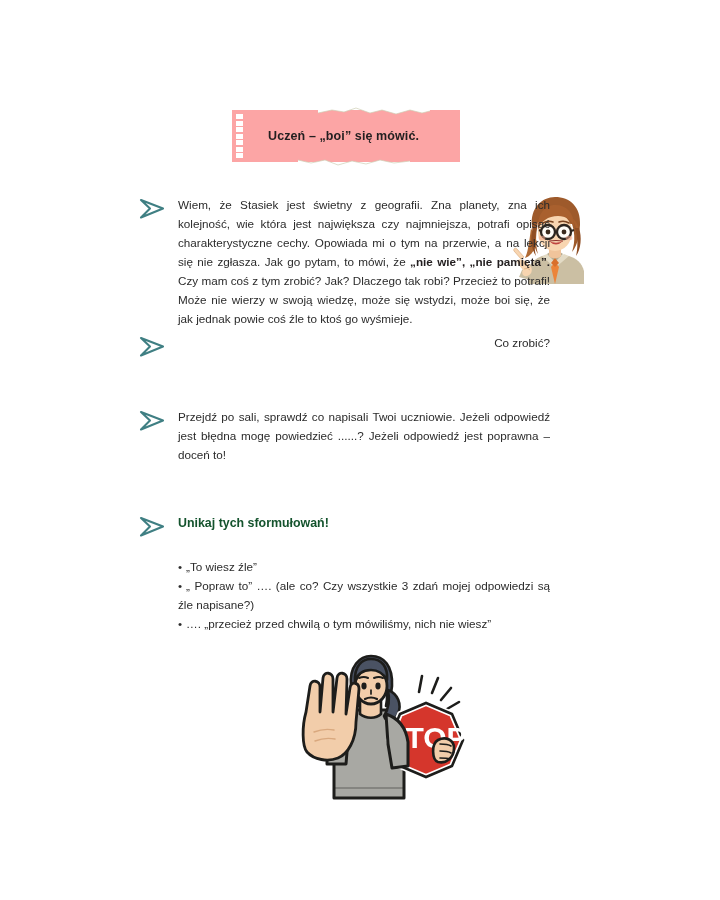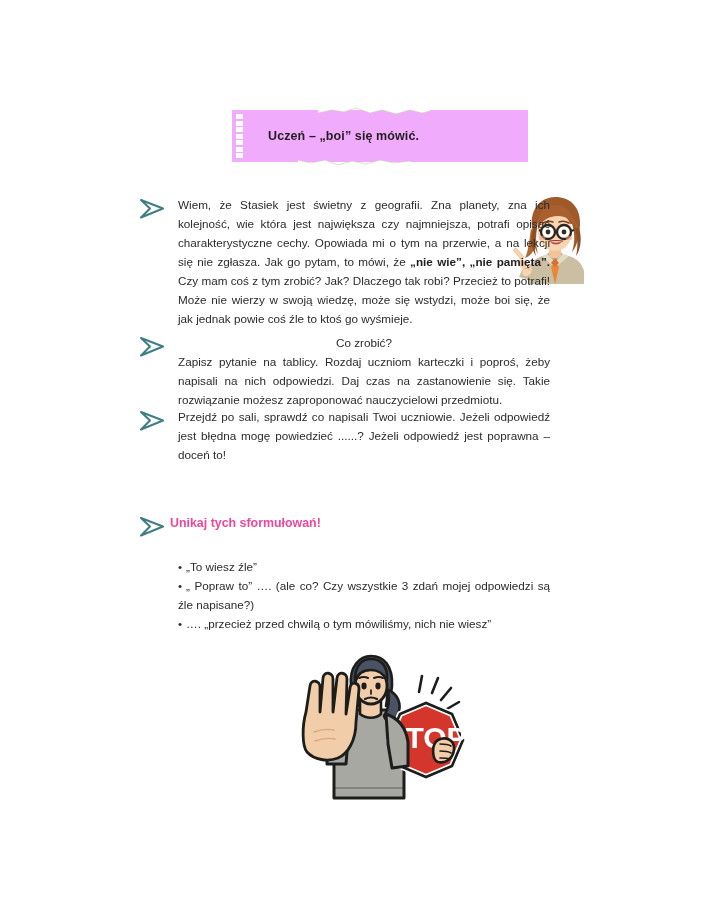--- a/index.html
+++ b/index.html
@@ -27,23 +27,23 @@
     position: absolute;
     left: 0;
     top: 104px;
     width: 720px;
     height: 90px;
   }
   .banner {
     position: absolute;
     left: 232px;
     top: 6px;
-    width: 296px;
+    width: 228px;
     height: 52px;
-    background: #f0abfc;
+    background: #fca5a5;
     display: flex;
     align-items: center;
   }
   .banner-perf {
     position: absolute;
     left: 4px;
     top: 4px;
     width: 9px;
     height: 44px;
     display: flex;
@@ -105,27 +105,27 @@
     height: 22px;
   }
   .block-body {
     margin-left: 40px;
     font-size: 11.7px;
     line-height: 1.62;
     text-align: justify;
     color: #2b2b2b;
   }
   .block-body b { font-weight: bold; color: #231f20; }
-  .lead { text-align: center; }
+  .lead { text-align: right; }
 
   .heading-bold {
-    margin-left: 32px;
+    margin-left: 40px;
     font-size: 12.4px;
     font-weight: bold;
-    color: #ec4899;
+    color: #14532d;
     line-height: 1.5;
   }
 
   
   .bullets {
     position: absolute;
     left: 178px;
     width: 372px;
     font-size: 11.7px;
     line-height: 1.62;
@@ -244,23 +244,20 @@
     </div>
   </div>
 
   <div class="block" style="top:334px;">
     <span class="arrow-icon">
       <svg width="30" height="22" viewBox="0 0 30 22">
         <path d="M3 2 L25 10.5 L3 19.5 L12 10.5 Z" fill="none" stroke="#3f7f83" stroke-width="2.1" stroke-linejoin="round" stroke-linecap="round"></path>
       </svg>
     </span>
     <div class="block-body lead">Co zrobić?</div>
-    <div class="block-body">
-      <span>Zapisz pytanie na tablicy. Rozdaj uczniom karteczki i poproś, żeby napisali na nich odpowiedzi. Daj czas na zastanowienie się. Takie rozwiązanie możesz zaproponować nauczycielowi przedmiotu.</span>
-    </div>
   </div>
 
   <div class="block" style="top:408px;">
     <span class="arrow-icon">
       <svg width="30" height="22" viewBox="0 0 30 22">
         <path d="M3 2 L25 10.5 L3 19.5 L12 10.5 Z" fill="none" stroke="#3f7f83" stroke-width="2.1" stroke-linejoin="round" stroke-linecap="round"></path>
       </svg>
     </span>
     <div class="block-body">
       <span>Przejdź po sali, sprawdź co napisali Twoi uczniowie. Jeżeli odpowiedź jest błędna mogę powiedzieć ......? Jeżeli odpowiedź jest poprawna – doceń to!</span>

